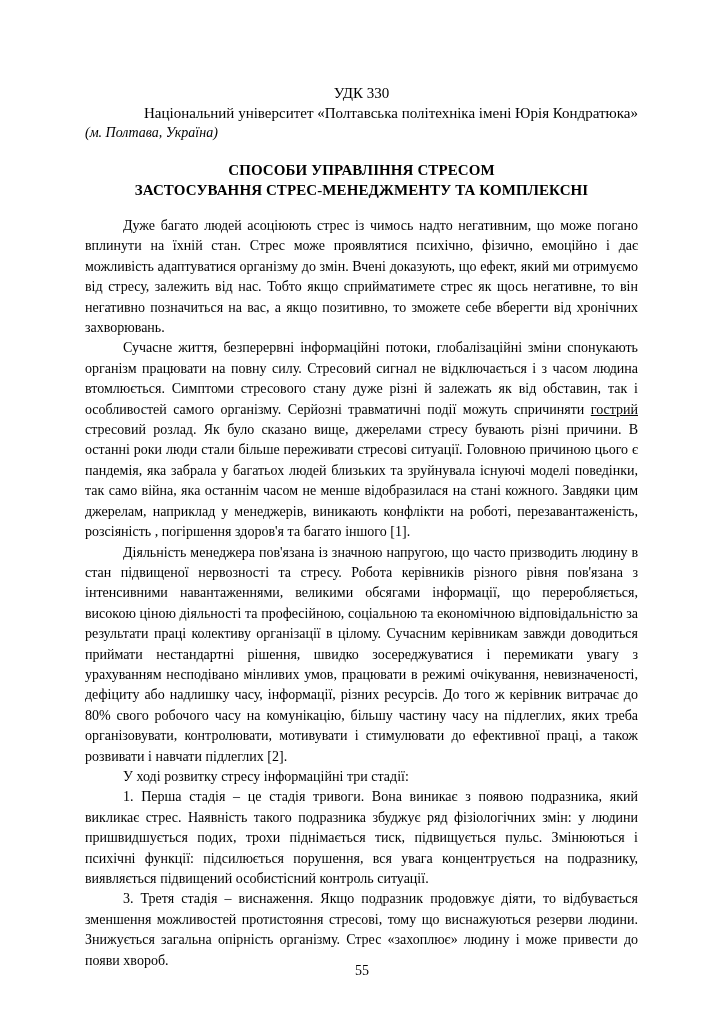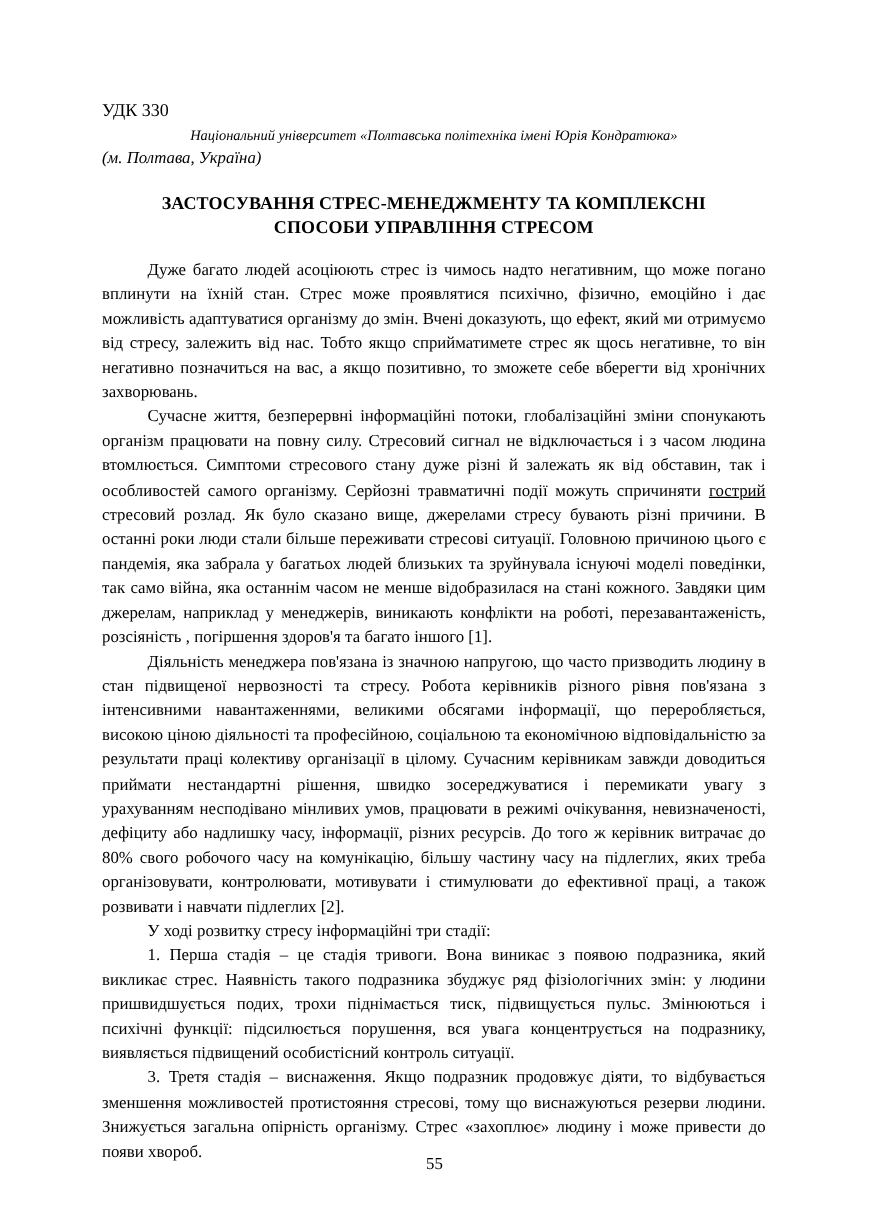--- a/index.html
+++ b/index.html
@@ -21,33 +21,32 @@
   }
   .content {
     position: absolute;
     left: 85px;
     top: 84px;
     width: 553px;
   }
   .udk {
     font-size: 15px;
     line-height: 19px;
-    text-align: left;
+    text-align: center;
     white-space: pre;
   }
   .authors {
     font-size: 15px;
     line-height: 20px;
     text-align: center;
   }
   .affiliation {
-    font-size: 12px;
+    font-size: 15px;
     line-height: 20px;
-    text-align: center;
-    font-style: italic;
+    text-align: right;
   }
   .city {
     font-size: 14px;
     line-height: 20px;
     text-align: left;
     font-style: italic;
   }
   .title {
     font-size: 15px;
     line-height: 20px;
@@ -88,22 +87,22 @@
   <div class="content">
 
     <div class="udk">УДК 330</div>
 
 
     <div class="affiliation">Національний університет «Полтавська політехніка імені Юрія Кондратюка»</div>
 
     <div class="city">(м. Полтава, Україна)</div>
 
     <div class="title">
+      <div>СПОСОБИ УПРАВЛІННЯ СТРЕСОМ</div>
       <div>ЗАСТОСУВАННЯ СТРЕС-МЕНЕДЖМЕНТУ ТА КОМПЛЕКСНІ</div>
-      <div>СПОСОБИ УПРАВЛІННЯ СТРЕСОМ</div>
     </div>
 
     <div class="body-text">
 
       <p class="para">Дуже багато людей асоціюють стрес із чимось надто негативним, що може погано вплинути на їхній стан. Стрес може проявлятися психічно, фізично, емоційно і дає можливість адаптуватися організму до змін. Вчені доказують, що ефект, який ми отримуємо від стресу, залежить від нас. Тобто якщо сприйматимете стрес як щось негативне, то він негативно позначиться на вас, а якщо позитивно, то зможете себе вберегти від хронічних захворювань.</p>
 
       <p class="para"><span>Сучасне життя, безперервні інформаційні потоки, глобалізаційні зміни спонукають організм працювати на повну силу. Стресовий сигнал не відключається і з часом людина втомлюється. Симптоми стресового стану дуже різні й залежать як від обставин, так і особливостей самого організму. Серйозні травматичні події можуть спричиняти </span><u>гострий</u><span> стресовий розлад. Як було сказано вище, джерелами стресу бувають різні причини. В останні роки люди стали більше переживати стресові ситуації. Головною причиною цього є пандемія, яка забрала у багатьох людей близьких та зруйнувала існуючі моделі поведінки, так само війна, яка останнім часом не менше відобразилася на стані кожного. Завдяки цим джерелам, наприклад у менеджерів, виникають конфлікти на роботі, перезавантаженість, розсіяність , погіршення здоров'я та багато іншого [1].</span></p>
 
       <p class="para">Діяльність менеджера пов'язана із значною напругою, що часто призводить людину в стан підвищеної нервозності та стресу. Робота керівників різного рівня пов'язана з інтенсивними навантаженнями, великими обсягами інформації, що переробляється, високою ціною діяльності та професійною, соціальною та економічною відповідальністю за результати праці колективу організації в цілому. Сучасним керівникам завжди доводиться приймати нестандартні рішення, швидко зосереджуватися і перемикати увагу з урахуванням несподівано мінливих умов, працювати в режимі очікування, невизначеності, дефіциту або надлишку часу, інформації, різних ресурсів. До того ж керівник витрачає до 80% свого робочого часу на комунікацію, більшу частину часу на підлеглих, яких треба організовувати, контролювати, мотивувати і стимулювати до ефективної праці, а також розвивати і навчати підлеглих [2].</p>
 

